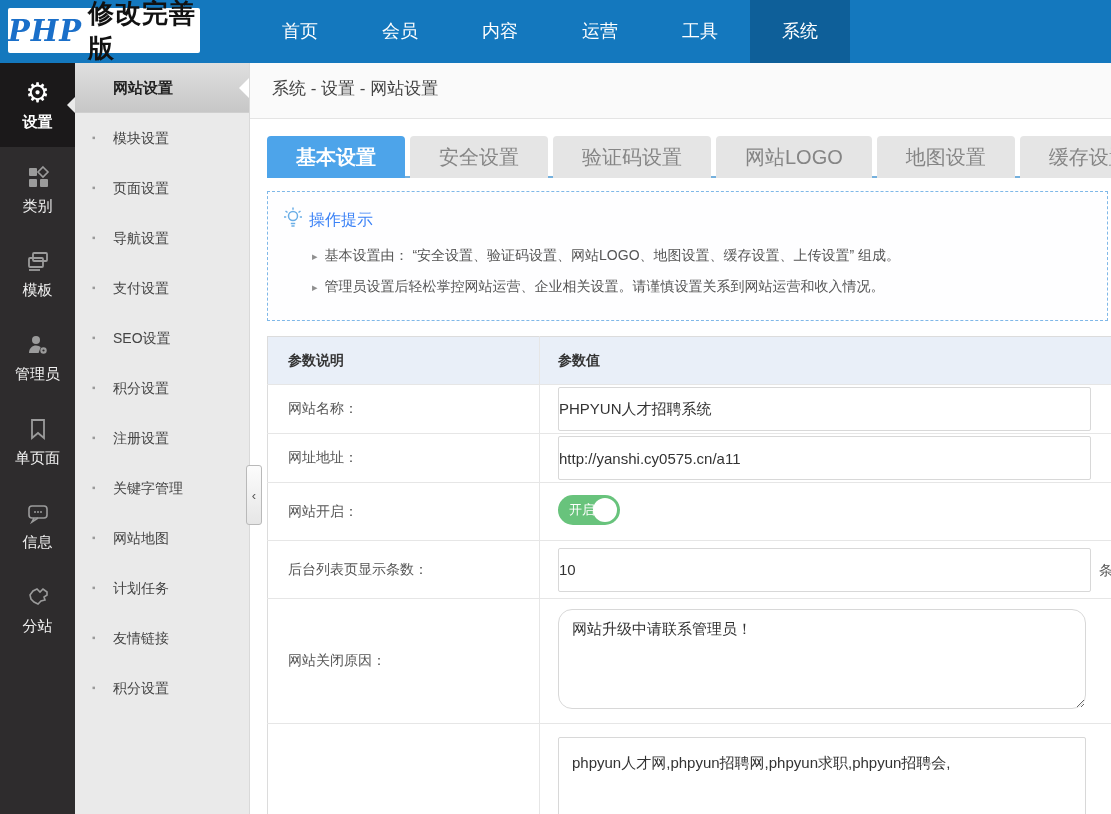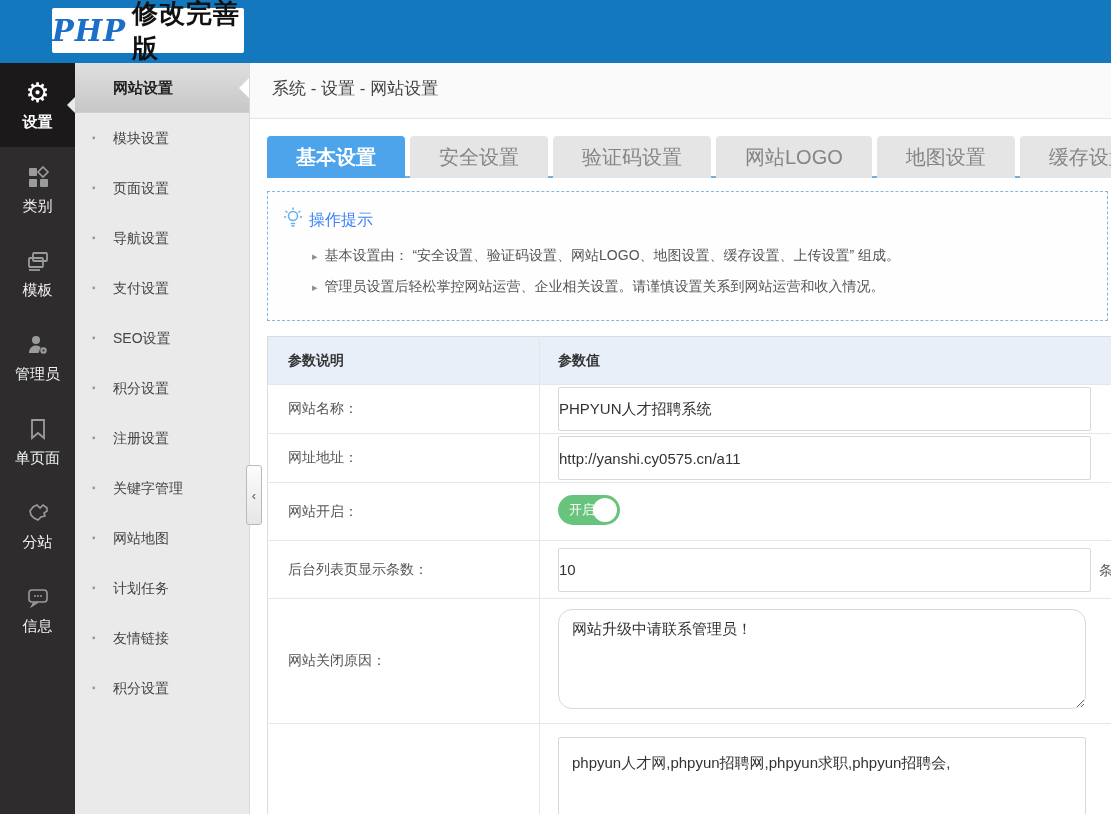--- a/index.html
+++ b/index.html
@@ -3,21 +3,21 @@
 <meta charset="utf-8">
 <style>
   * { margin:0; padding:0; box-sizing:border-box; }
   html,body { width:1111px; height:814px; overflow:hidden; background:#fff;
     font-family:"Liberation Sans","DejaVu Sans",sans-serif; }
   body { position:relative; }
 
   
   .header { position:absolute; left:0; top:0; width:1111px; height:63px; background:#1478be; z-index:30; }
   .logo-box { position:absolute; left:8px; top:8px; width:192px; height:45px; background:#fff; border-radius:2px;
-    display:flex; align-items:center; justify-content:center; gap:6px;margin-left:44px; }
+    display:flex; align-items:center; justify-content:center; gap:6px; }
   .logo-php { font-style:italic; font-weight:bold; font-size:29px; color:#1a6fc9; letter-spacing:1px; font-family:"DejaVu Serif",serif; }
   .logo-suffix { font-weight:bold; font-size:26px; color:#111; letter-spacing:1px; }
   .topnav { position:absolute; left:250px; top:0; height:63px; display:flex; }
   .topnav-item { width:100px; height:63px; line-height:63px; text-align:center; color:#fff; font-size:18px; cursor:pointer; }
   .topnav-item.active { background:#0e5f99; }
 
   
   .icon-sidebar { position:absolute; left:0; top:63px; width:75px; height:751px; background:#2e2c2d; z-index:20; }
   .icon-item { position:relative; width:75px; height:84px; display:flex; flex-direction:column; align-items:center;
     justify-content:center; gap:6px; cursor:pointer; }
@@ -89,20 +89,28 @@
   .r5 td.v { padding-top:10px; padding-bottom:10px; }
 </style>
 </head>
 <body>
 
 <div class="header">
   <div class="logo-box">
     <span class="logo-php">PHP</span>
     <span class="logo-suffix">修改完善版</span>
   </div>
+  <div class="topnav">
+    <div class="topnav-item">首页</div>
+    <div class="topnav-item">会员</div>
+    <div class="topnav-item">内容</div>
+    <div class="topnav-item">运营</div>
+    <div class="topnav-item">工具</div>
+    <div class="topnav-item active">系统</div>
+  </div>
 </div>
 
 <div class="icon-sidebar">
   <div class="icon-item active">
     <span class="ic">
         <span class="gear-glyph">⚙</span>
       </span>
     <span class="lbl">设置</span>
     <span class="notch"></span>
   </div>
@@ -138,40 +146,40 @@
     </span>
     <span class="lbl">管理员</span>
   </div>
   <div class="icon-item">
     <span class="ic">
       <svg width="24" height="24" viewBox="0 0 24 24" stroke-width="1.8">
         <path d="M6 3 h12 v18 l-6 -5 l-6 5 Z"></path>
       </svg>
     </span>
     <span class="lbl">单页面</span>
-  </div>
-  <div class="icon-item">
-    <span class="ic">
-      <svg width="24" height="24" viewBox="0 0 24 24" stroke-width="1.6">
-        <path d="M4 10 L7 6 L11 4 L14 7 L17 4 L21 7 L21 10 L18 12 L19 15 L15 16 L12 19 L8 17 L5 14 Z"></path>
-      </svg>
-    </span>
-    <span class="lbl">分站</span>
   </div>
   <div class="icon-item">
     <span class="ic">
       <svg width="24" height="24" viewBox="0 0 24 24" stroke-width="1.6">
         <rect x="3" y="5" width="18" height="12" rx="3"></rect>
         <path d="M8 17 L6 21 L12 17"></path>
         <circle class="fillpart" cx="9" cy="11" r="1"></circle>
         <circle class="fillpart" cx="12" cy="11" r="1"></circle>
         <circle class="fillpart" cx="15" cy="11" r="1"></circle>
       </svg>
     </span>
     <span class="lbl">信息</span>
+  </div>
+  <div class="icon-item">
+    <span class="ic">
+      <svg width="24" height="24" viewBox="0 0 24 24" stroke-width="1.6">
+        <path d="M4 10 L7 6 L11 4 L14 7 L17 4 L21 7 L21 10 L18 12 L19 15 L15 16 L12 19 L8 17 L5 14 Z"></path>
+      </svg>
+    </span>
+    <span class="lbl">分站</span>
   </div>
 </div>
 
 <div class="submenu">
   <div class="submenu-item active">
     <span>网站设置</span>
     <span class="notch"></span>
   </div>
   <div class="submenu-item"><span class="bullet">▪</span><span>模块设置</span></div>
   <div class="submenu-item"><span class="bullet">▪</span><span>页面设置</span></div>

